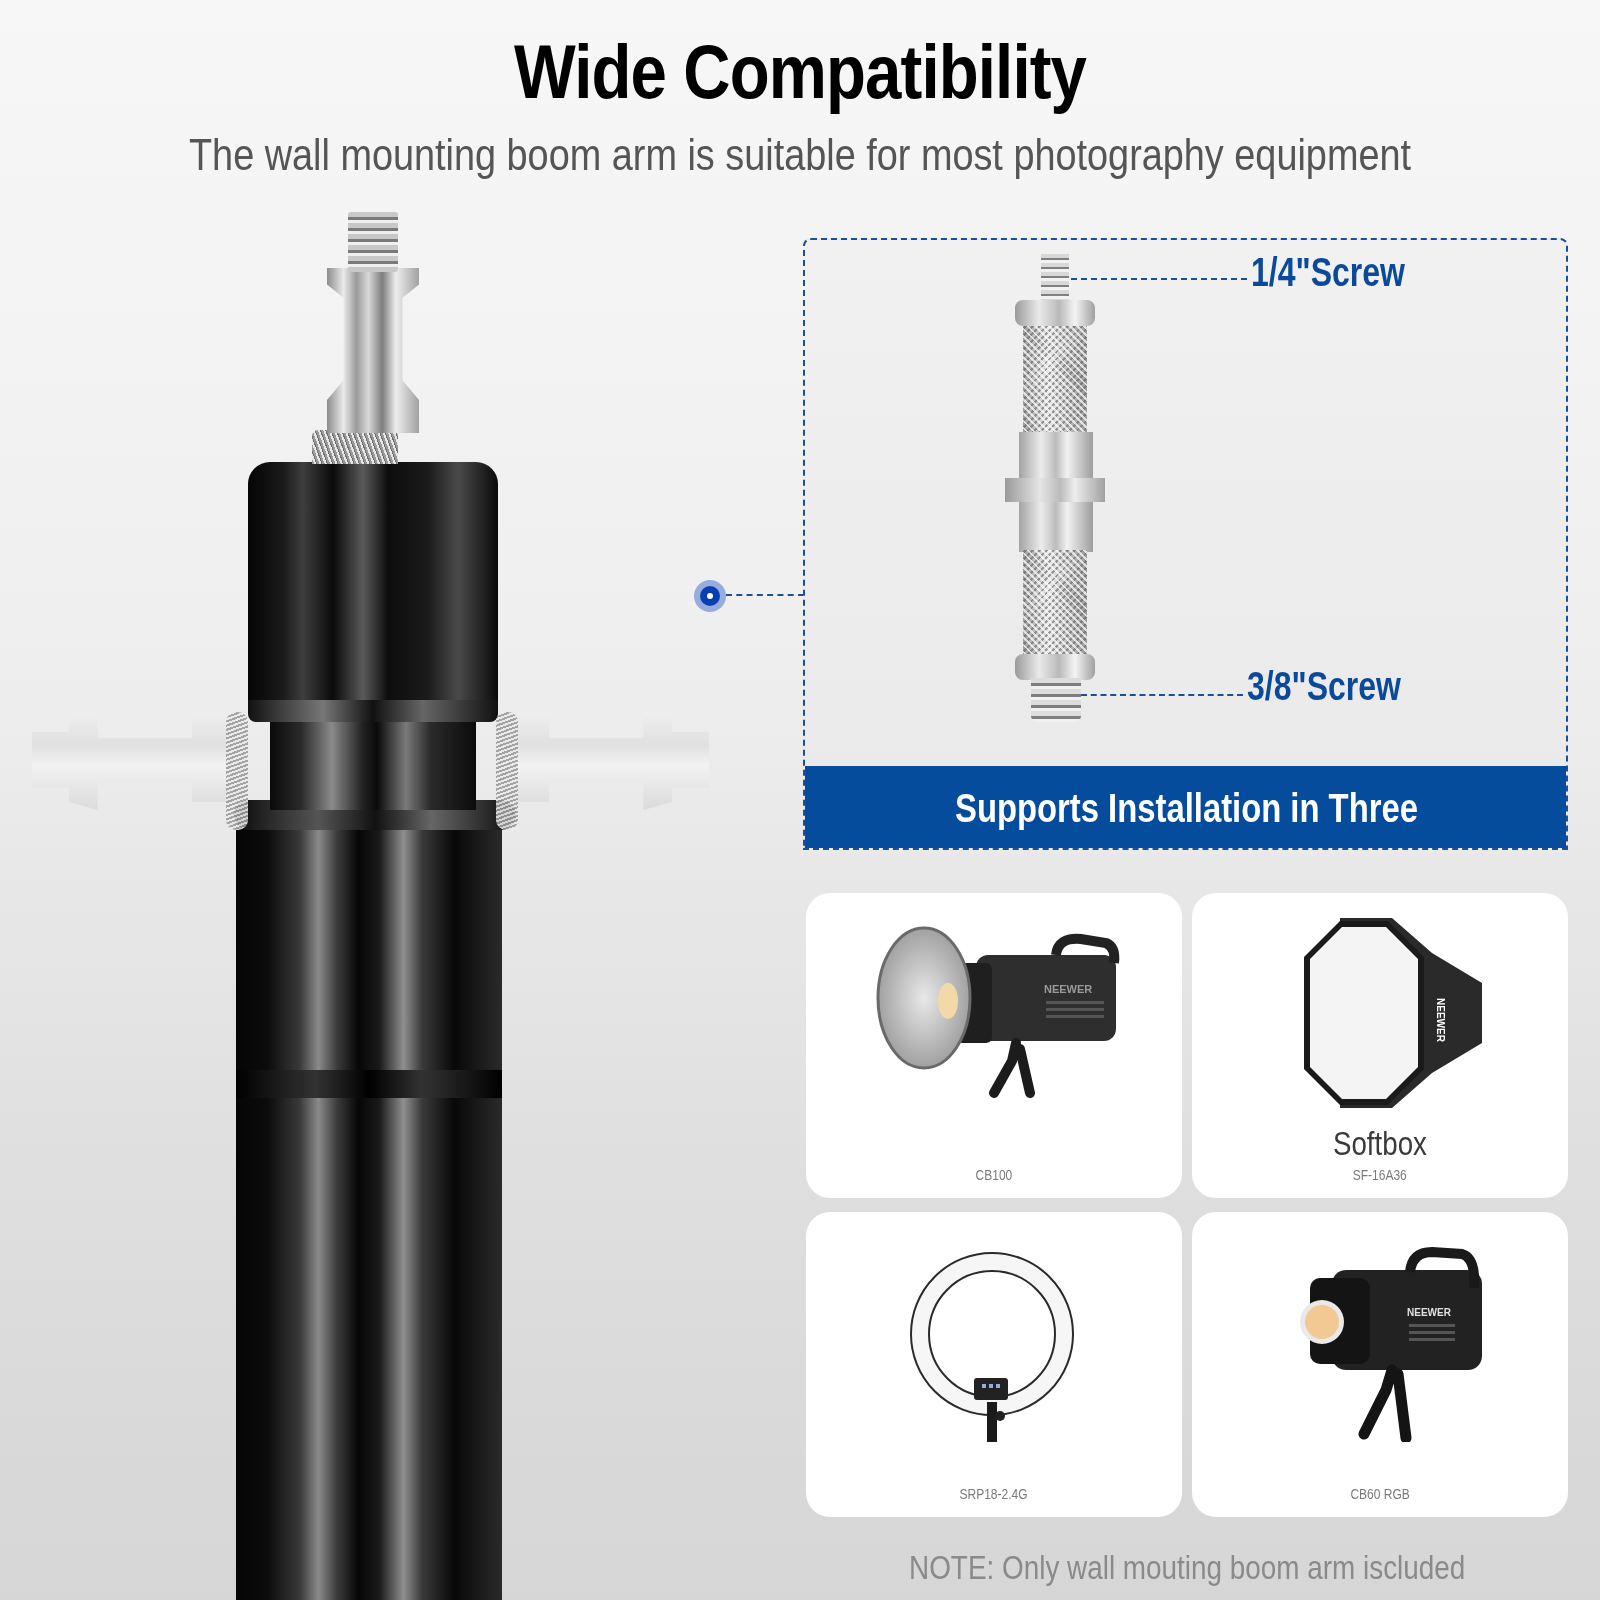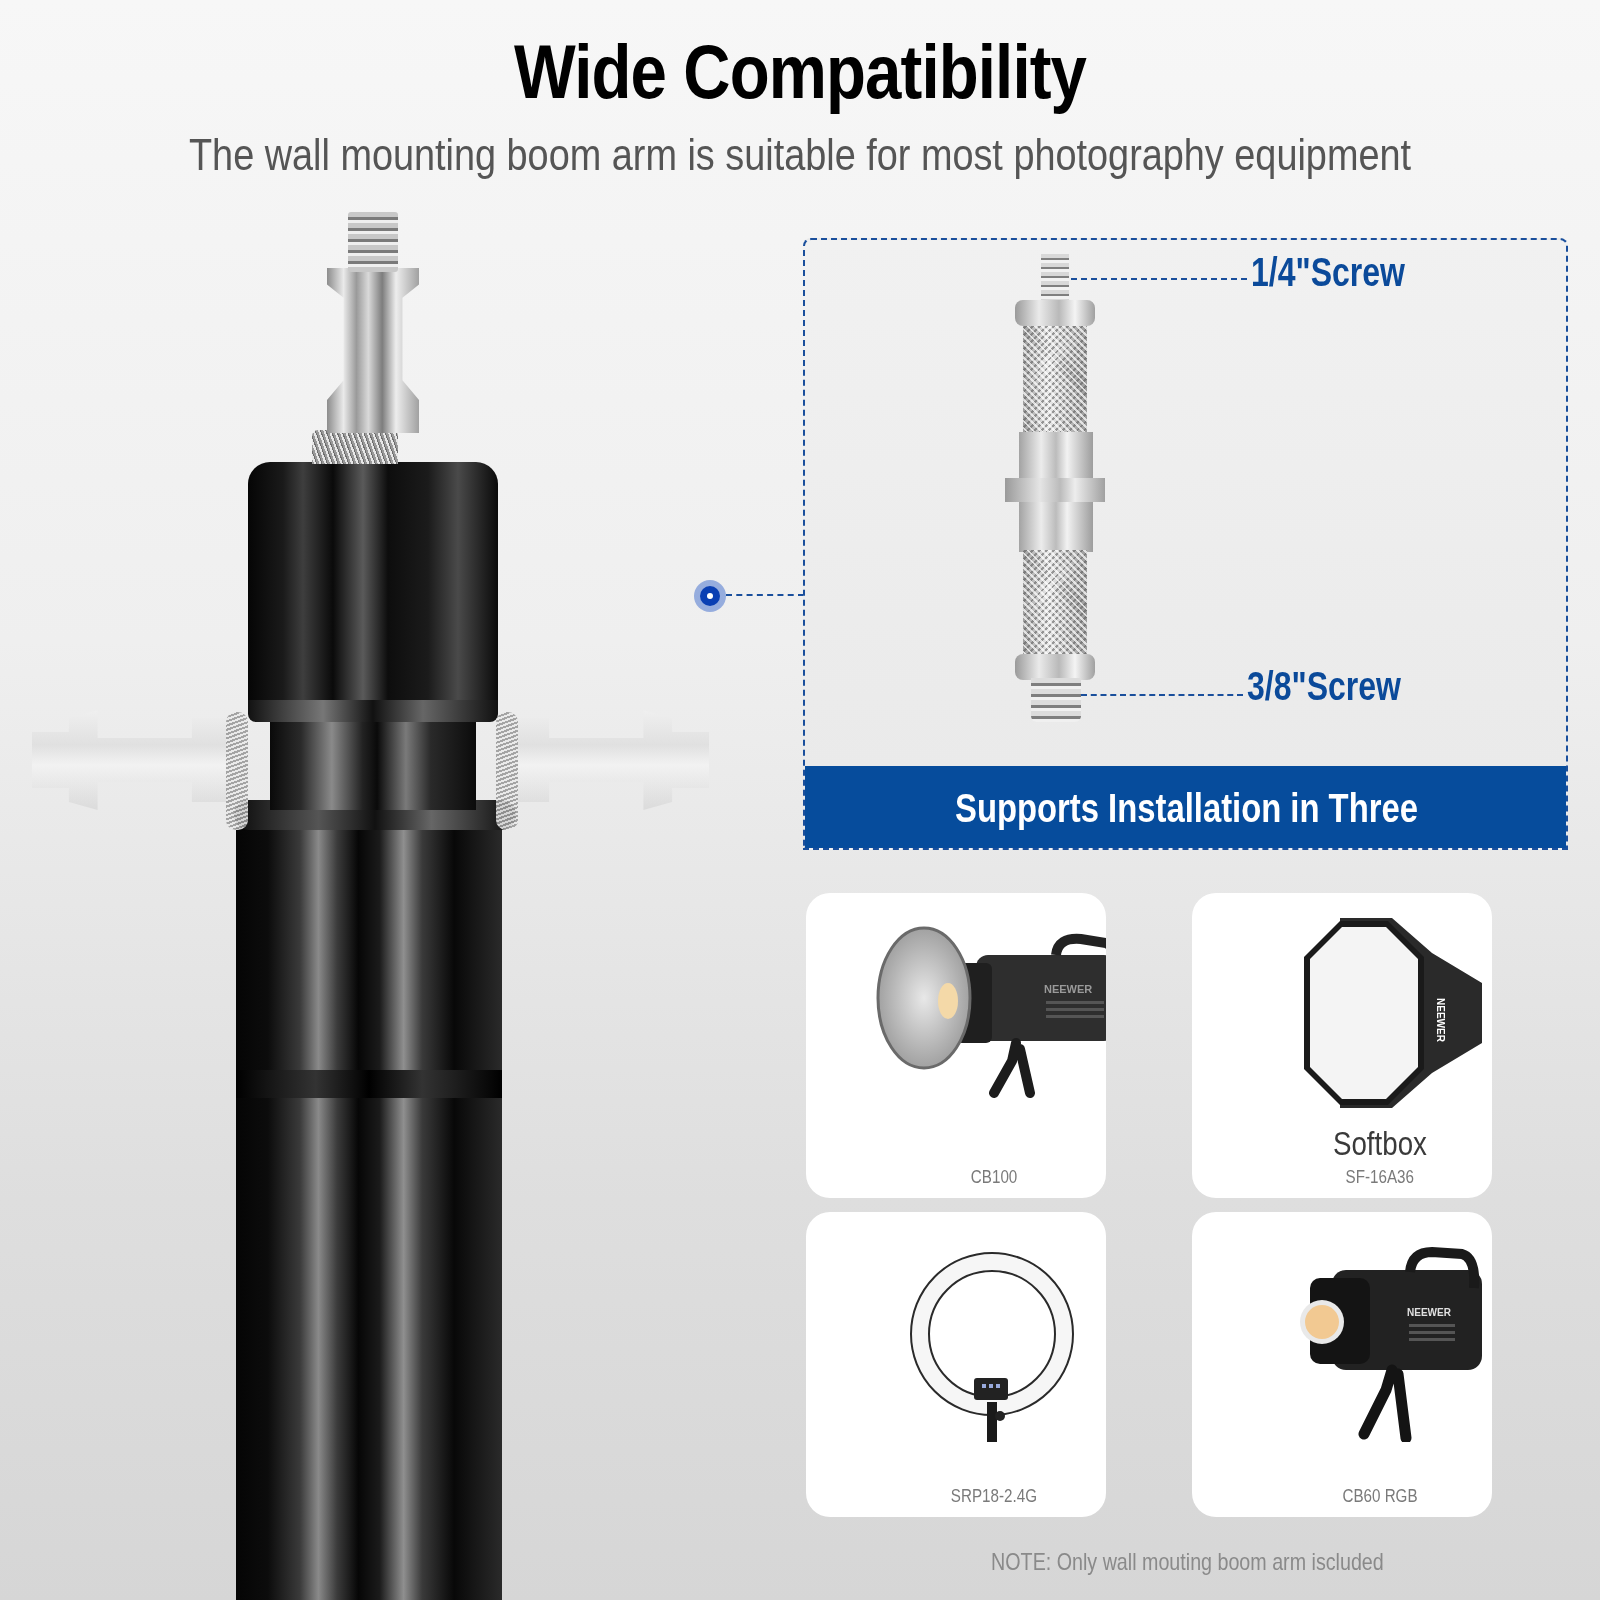--- a/index.html
+++ b/index.html
@@ -117,38 +117,38 @@
     background: linear-gradient(90deg, #9a9a9a, #e5e5e5 35%, #bbbbbb 55%, #ededed 70%, #a0a0a0); }
   .ad-thread-bot { position: absolute; left: 20px; width: 50px; height: 44px;
     background: repeating-linear-gradient(180deg, #dcdcdc 0 5px, #7e7e7e 5px 8px, #f0f0f0 8px 11px); border-radius: 0 0 6px 6px; }
 
   .callout { position: absolute; color: #0b4a9a; font-size: 40px; font-weight: 700; white-space: nowrap; }
   .callout span.txt { display: inline-block; transform: scaleX(0.8); transform-origin: left center; }
   .callout-line { position: absolute; height: 0; border-top: 2px dashed #1a4f9c; }
 
   
   .card {
-    position: absolute; width: 300px; height: 305px; background: #fff; border-radius: 24px;
+    position: absolute; width: 376px; height: 305px; background: #fff; border-radius: 24px;
     overflow: hidden;
   }
   .card .art { position: absolute; left: 0; top: 0; width: 376px; height: 230px; }
   .card .name {
     position: absolute; left: 0; width: 376px; text-align: center; color: #3a3a3a;
     font-size: 33px; top: 232px;
   }
   .card .name span { display: inline-block; transform: scaleX(0.84); }
   .card .model {
     position: absolute; left: 0; width: 376px; text-align: center; color: #7a7a7a;
-    font-size: 19px; top: 273px;
+    font-size: 15px; top: 273px;
   }
   .card .model span { display: inline-block; transform: scaleX(0.8); }
 
   .note {
     position: absolute; left: 806px; top: 1548px; width: 762px; text-align: center; color: #8a8a8a;
-    font-size: 24px;
+    font-size: 34px;
   }
   .note span { display: inline-block; transform: scaleX(0.82); }
 </style>
 </head>
 <body>
 
 <div class="title">Wide Compatibility</div>
 <div class="subtitle">The wall mounting boom arm is suitable for most photography equipment</div>
 
 <div class="pole-wrap">

